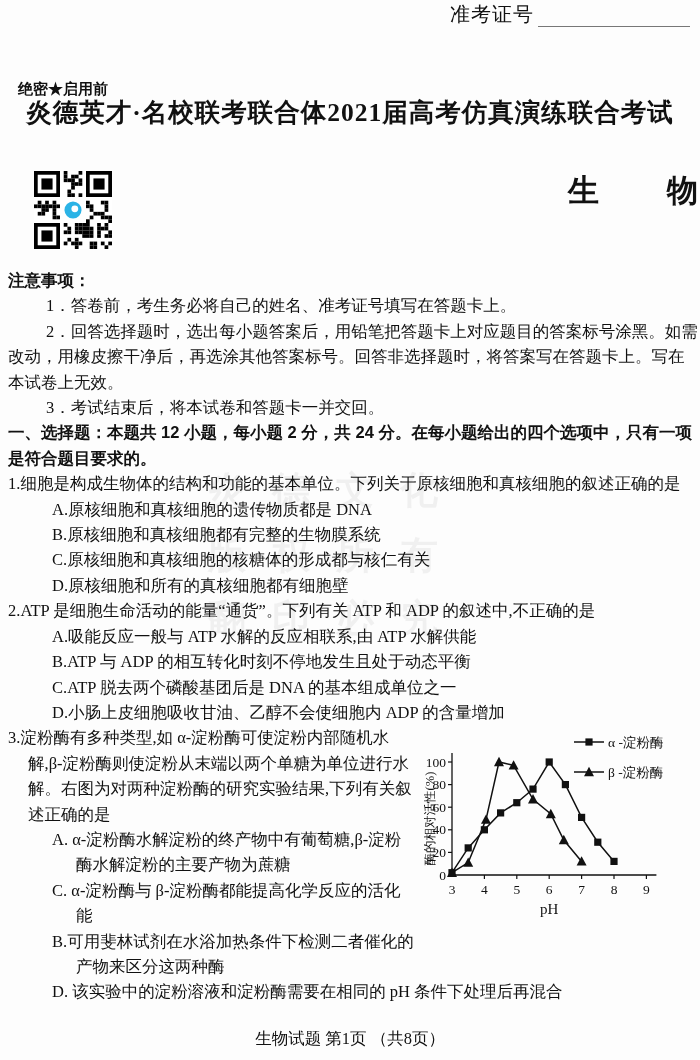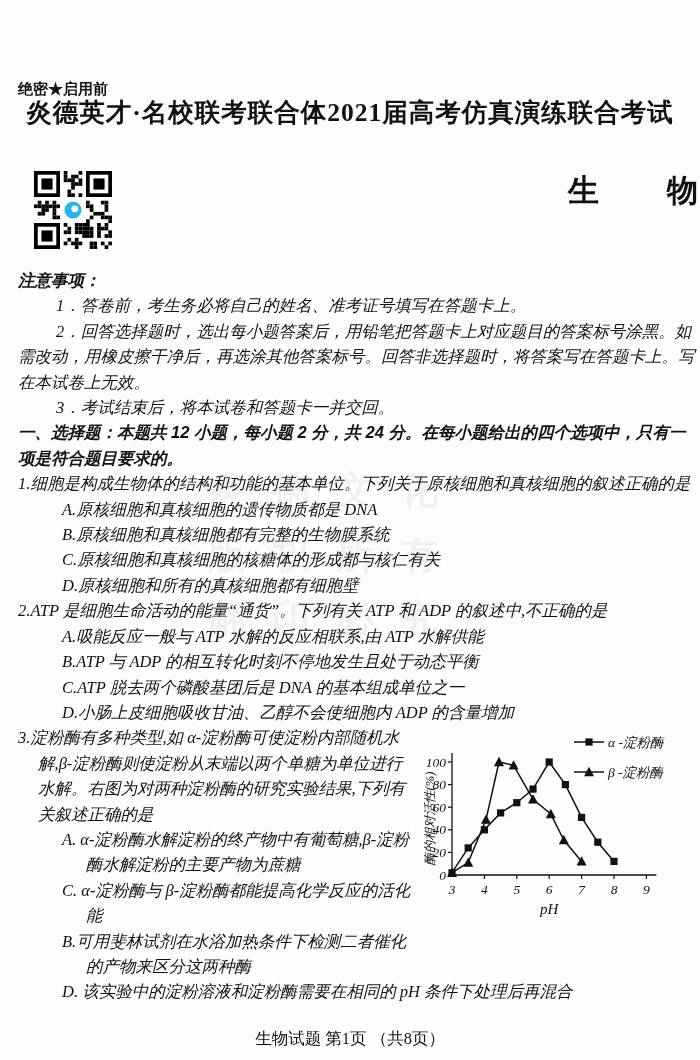--- a/index.html
+++ b/index.html
@@ -32,21 +32,21 @@
   .main-title {
     position:absolute; top:100px; left:0; width:100%; z-index:2;
     text-align:center; font-size:25.5px; font-weight:bold; letter-spacing:1px;
   }
   .qr { position:absolute; top:171px; left:34px; z-index:2; line-height:0; }
   .subject-title {
     position:absolute; top:178px; left:0; width:100%; z-index:2;
     text-align:right; font-size:31px; font-weight:bold; letter-spacing:2px;
   }
   
-  .body-text { position:absolute; top:268px; left:18px; right:2px; z-index:1;font-style:italic; }
+  .body-text { position:absolute; top:268px; left:8px; right:2px; z-index:1; }
   .notices-heading, .section-heading {
     font-family:"Liberation Sans", sans-serif; font-weight:bold; font-size:16.5px;
   }
   .notice-item { text-indent:2.3em; }
   .question .stem { padding-left:20px; text-indent:-20px; }
   .question .option { padding-left:68px; text-indent:-24px; }
   .chart-box { float:right; width:274px; height:202px; margin:4px 0 2px 8px; }
   .chart-box svg { font-family:"Liberation Serif", serif; }
   .q3::after { content:""; display:block; clear:both; }
   .footer {
@@ -57,20 +57,23 @@
 </head>
 <body>
 
 <div class="page">
 
   <div class="wm wm1">炎德文化</div>
   <div class="wm wm2">版权所有</div>
   <div class="wm wm3">翻印必究</div>
 
   <div class="fill-fields">
+    <div class="field-row">
+      <span class="field-label">准考证号</span><span class="blank-line"></span>
+    </div>
   </div>
 
   <div class="secrecy">绝密★启用前</div>
 
   <h1 class="main-title">炎德英才·名校联考联合体2021届高考仿真演练联合考试</h1>
 
   <div class="qr" id="qr"><svg width="78" height="78" viewBox="0 0 77.7 77.7" xmlns="http://www.w3.org/2000/svg">
         <rect width="77.7" height="77.7" fill="#fff"></rect>
         <rect x="29.6" y="0.0" width="3.7" height="3.7" fill="#000"></rect>
         <rect x="44.4" y="0.0" width="3.7" height="3.7" fill="#000"></rect>

